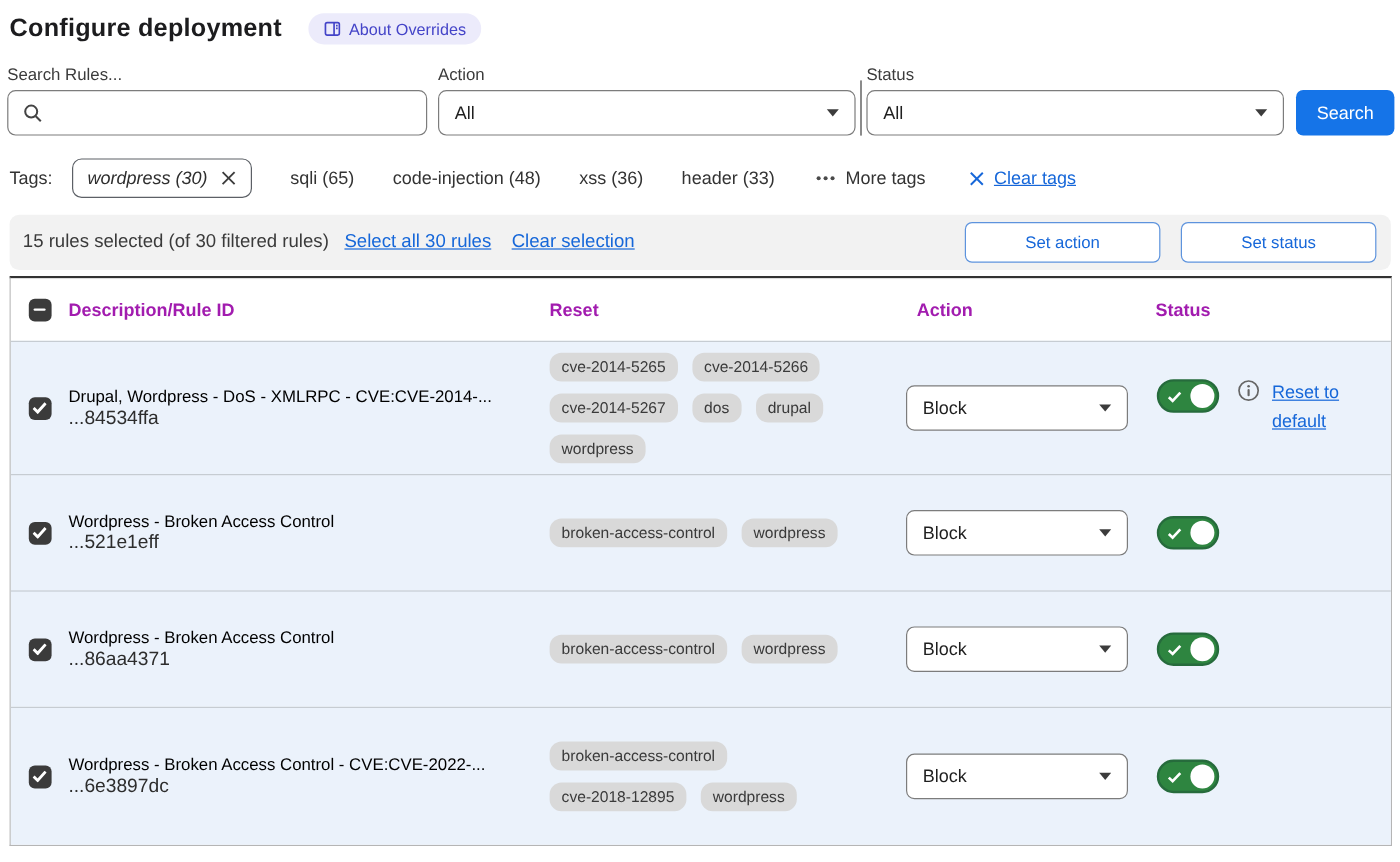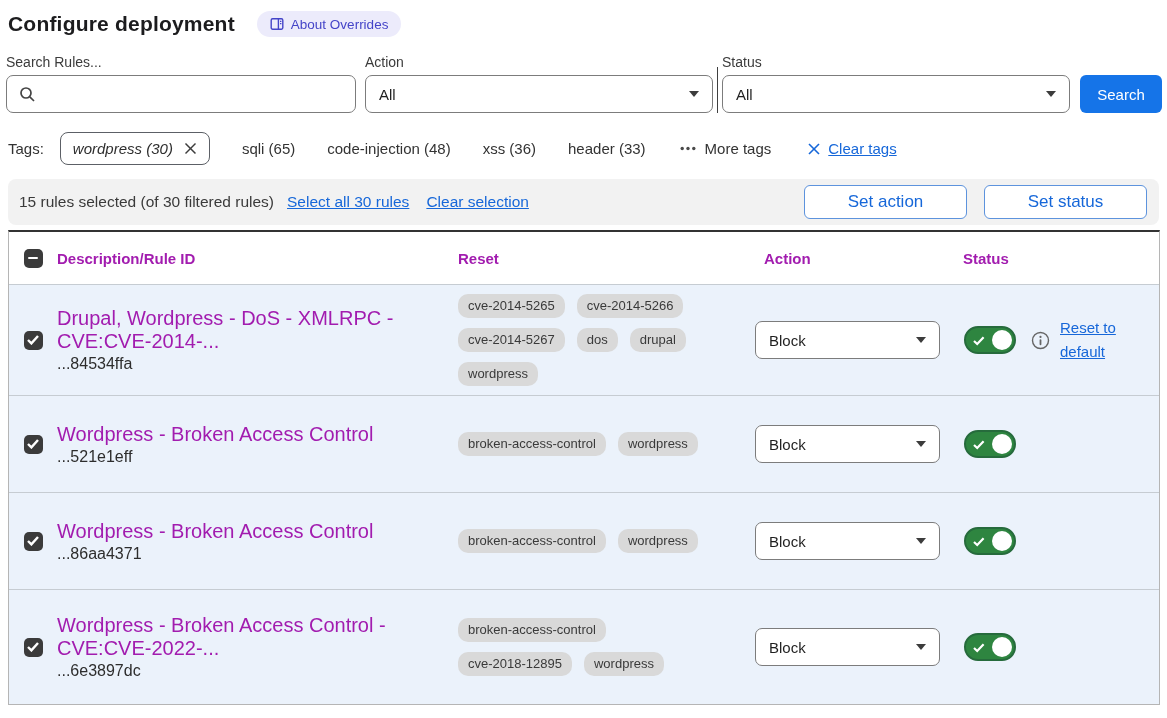--- a/index.html
+++ b/index.html
@@ -41,42 +41,42 @@
   .more { margin-left:34px; display:inline-flex; align-items:center; gap:9px; cursor:pointer; color:#333; }
   .cleartags { margin-left:36px; display:inline-flex; align-items:center; gap:7px; cursor:pointer;
                color:var(--link-blue,#1667d9); }
   .cleartags .txt { text-decoration:underline; }
 
   
   .selbar { margin:14px 8px 0 8px; height:46px; background:var(--selection-bar-bg,#f2f2f2); border-radius:8px;
             display:flex; align-items:center; gap:17px; padding:0 12px 0 11px; font-size:15.5px; color:#3a3a3a; }
   a.link { color:var(--link-blue,#1667d9); text-decoration:underline; cursor:pointer; }
   .btn-outline { width:163px; height:34px; background:#fff; border:1px solid #5d93dd; border-radius:6px;
-                 color:var(--link-blue,#1667d9); font:inherit; font-size:17px; cursor:pointer; }
+                 color:var(--link-blue,#1667d9); font:inherit; font-size:14px; cursor:pointer; }
   .ml-auto { margin-left:auto; }
   .ml-12 { margin-left:-4px; }
 
   
   .table { margin:5px 7px 0 8px; border:1px solid #b5b5b5; border-top:2px solid #333; background:#fff; }
   .grid { display:grid; grid-template-columns:48px 398px 298px 198px 1fr; align-items:center; }
   .thead { height:52px; font-weight:700; font-size:15px; color:#a21caf; background:#fff; }
   .trow { background:var(--row-bg,#ebf2fb); border-top:1px solid #c6ccd2; }
   .r0 { height:111px; } .r1 { height:97px; } .r2 { height:97px; } .r3 { height:115px; }
   .c-check { display:flex; justify-content:center; }
   .th-action { padding-left:11px; } .th-status { padding-left:12px; } .th-tags { padding-left:3px; }
   .cb { width:19px; height:19px; border-radius:5px; background:#3b3b3b; display:flex; align-items:center;
         justify-content:center; cursor:pointer; flex:none; }
   .cb .bar { width:10px; height:2.5px; background:#fff; border-radius:1px; }
-  .desc .dtitle { font-size:20px; color:#a21caf; }
+  .desc .dtitle { font-size:14px; color:#000000; }
   .desc .rid { font-size:16px; color:#2d2d2d; margin-top:2px; }
   .pills { display:flex; flex-wrap:wrap; gap:10px 12px; width:262px; padding-left:3px; }
   .pill { background:var(--pill-bg,#d9d9d9); color:#3a3a3a; font-size:13px; padding:5px 10px;
           border-radius:10px; line-height:1.1; white-space:nowrap; }
   .action-select { width:185px; margin-left:2px; }
-  .c-status { display:flex; align-items:center; }
+  .c-status { display:flex; }
   .toggle { width:52px; height:28px; border-radius:14px; background:var(--toggle-green,#2e8540);
             border:2px solid #266b3c; position:relative; margin-left:13px; cursor:pointer; flex:none; }
   .toggle .knob { position:absolute; right:2px; top:2px; width:20px; height:20px; border-radius:50%; background:#fff; }
   .toggle svg { position:absolute; left:7px; top:8px; }
   .info { margin-left:15px; flex:none; display:flex; cursor:default; }
   .reset { margin-left:10px; width:66px; font-size:15px; line-height:24px; }
 </style>
 </head>
 <body>
 

